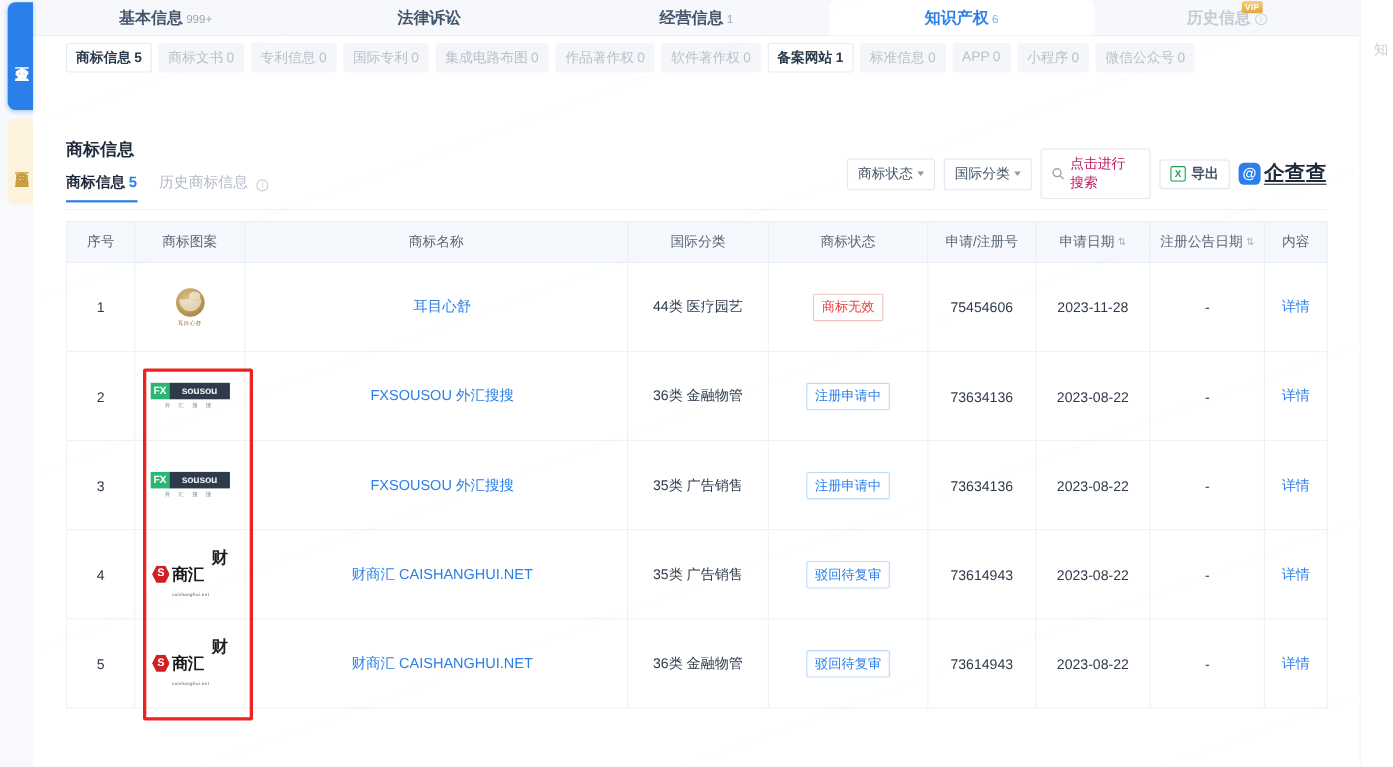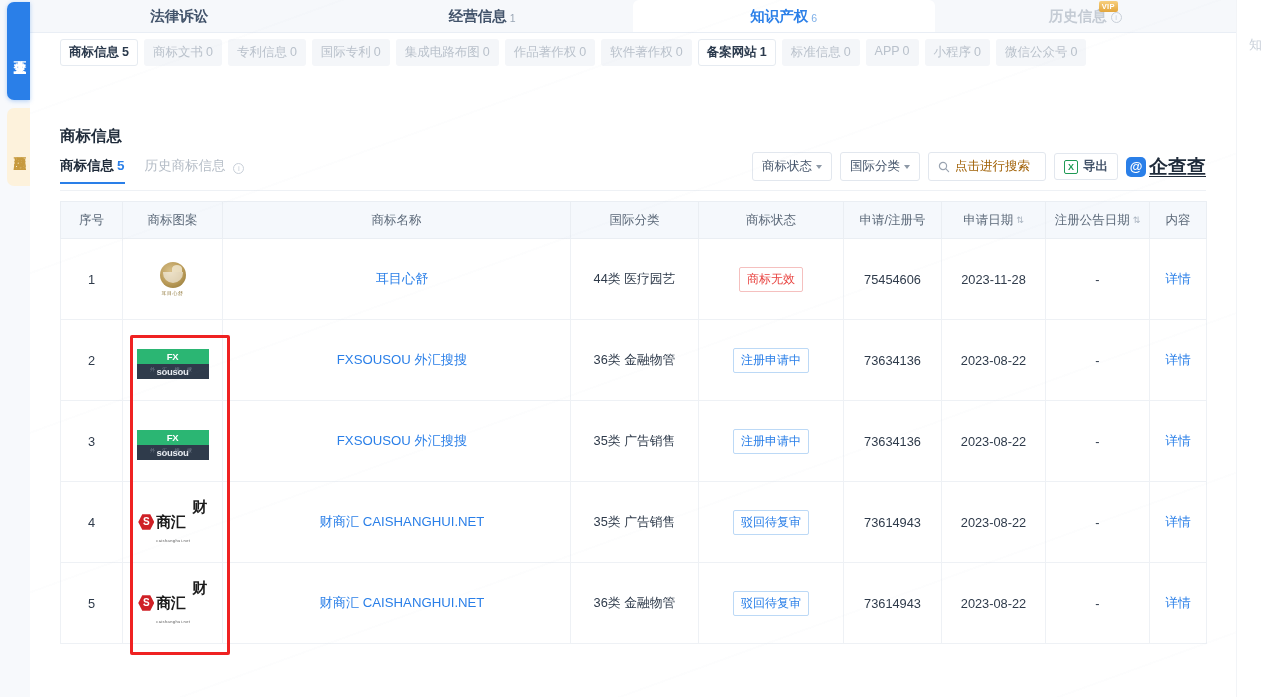--- a/index.html
+++ b/index.html
@@ -205,24 +205,24 @@
     width: 0; height: 0;
     border-left: 3.5px solid transparent;
     border-right: 3.5px solid transparent;
     border-top: 4.5px solid #8d98a6;
   }
   .search-box {
     border: 1px solid #e2e7ee;
     border-radius: 3px;
     background: #fff;
     font-size: 12.5px;
-    color: #a16207;
+    color: #be185d;
     padding: 5px 12px 5px 9px;
     display: flex; align-items: center; gap: 5px;
-    width: 118px;
+    width: 100px;
     cursor: text;
   }
   .search-box svg { flex: 0 0 auto; }
   .export {
     border: 1px solid #e2e7ee;
     border-radius: 3px;
     background: #fff;
     font-size: 12.5px;
     color: #44546a;
     padding: 4px 9px;
@@ -337,21 +337,21 @@
     position: absolute; left: 12px; top: 3px;
     width: 10px; height: 7px;
     border-radius: 50% 50% 0 0;
     background: #f2ead3;
     opacity: .8;
   }
   .lg-ermu .sub {
     font-size: 5px; color: #8d7434; margin-top: 2px; letter-spacing: .5px;
   }
   .lg-fx { text-align: center; }
-  .lg-fx .bar { display: flex; height: 15px; width: 72px; flex-direction: column; }
+  .lg-fx .bar { display: flex; height: 15px; width: 72px; }
   .lg-fx .g {
     background: #2bb673; color: #fff;
     font-size: 9.5px; font-weight: 700; line-height: 15px;
     padding: 0 3px; letter-spacing: -.3px;
   }
   .lg-fx .d {
     background: #2f3b4b; color: #e9edf2;
     font-size: 9.5px; font-weight: 700; line-height: 15px;
     padding: 0 3px; flex: 1; letter-spacing: -.3px;
   }
@@ -429,20 +429,24 @@
   <div class="left-rail">
     <div class="rail-tab active">
       <span>企业主页</span>
     </div>
     <div class="rail-tab brand">
       <span>品牌主页</span>
     </div>
   </div>
 
   <div class="main-tabs">
+    <div class="main-tab">
+      <span>基本信息</span>
+      <span class="cnt">999+</span>
+    </div>
     <div class="main-tab">
       <span>法律诉讼</span>
       <span class="cnt"></span>
     </div>
     <div class="main-tab">
       <span>经营信息</span>
       <span class="cnt">1</span>
     </div>
     <div class="main-tab active">
       <span>知识产权</span>

